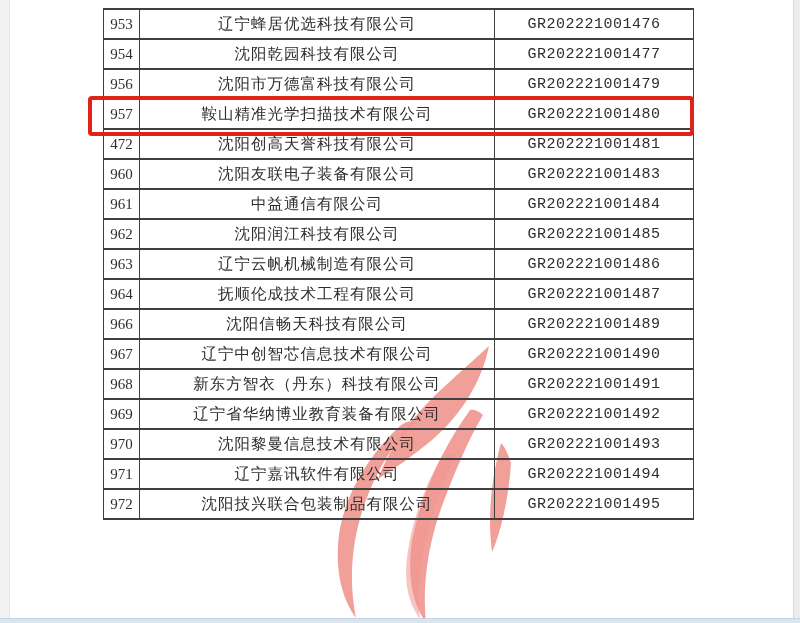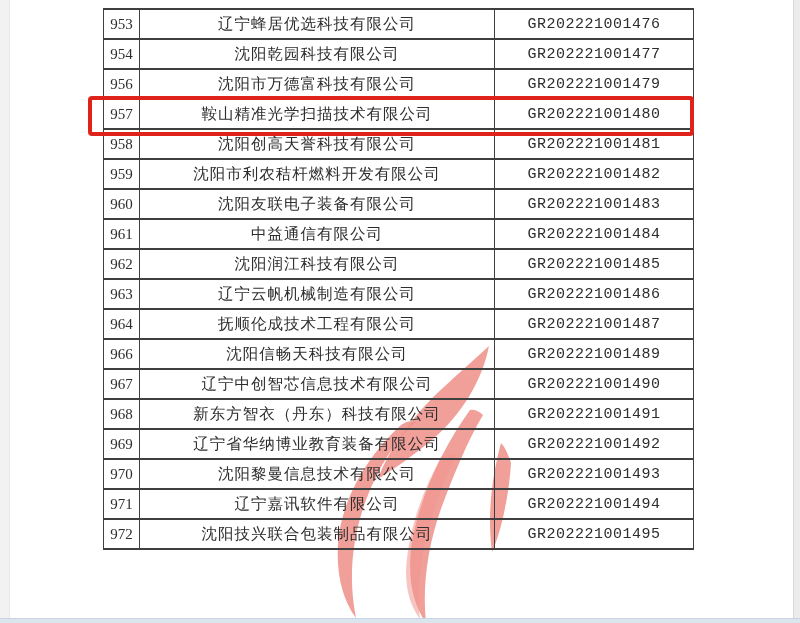--- a/index.html
+++ b/index.html
@@ -139,28 +139,23 @@
       <td class="col-no">956</td>
       <td class="col-company">沈阳市万德富科技有限公司</td>
       <td class="col-code">GR202221001479</td>
     </tr>
     <tr>
       <td class="col-no">957</td>
       <td class="col-company">鞍山精准光学扫描技术有限公司</td>
       <td class="col-code">GR202221001480</td>
     </tr>
     <tr>
-      <td class="col-no">958</td>
+      <td class="col-no">472</td>
       <td class="col-company">沈阳创高天誉科技有限公司</td>
       <td class="col-code">GR202221001481</td>
-    </tr>
-    <tr>
-      <td class="col-no">959</td>
-      <td class="col-company">沈阳市利农秸杆燃料开发有限公司</td>
-      <td class="col-code">GR202221001482</td>
     </tr>
     <tr>
       <td class="col-no">960</td>
       <td class="col-company">沈阳友联电子装备有限公司</td>
       <td class="col-code">GR202221001483</td>
     </tr>
     <tr>
       <td class="col-no">961</td>
       <td class="col-company">中益通信有限公司</td>
       <td class="col-code">GR202221001484</td>

